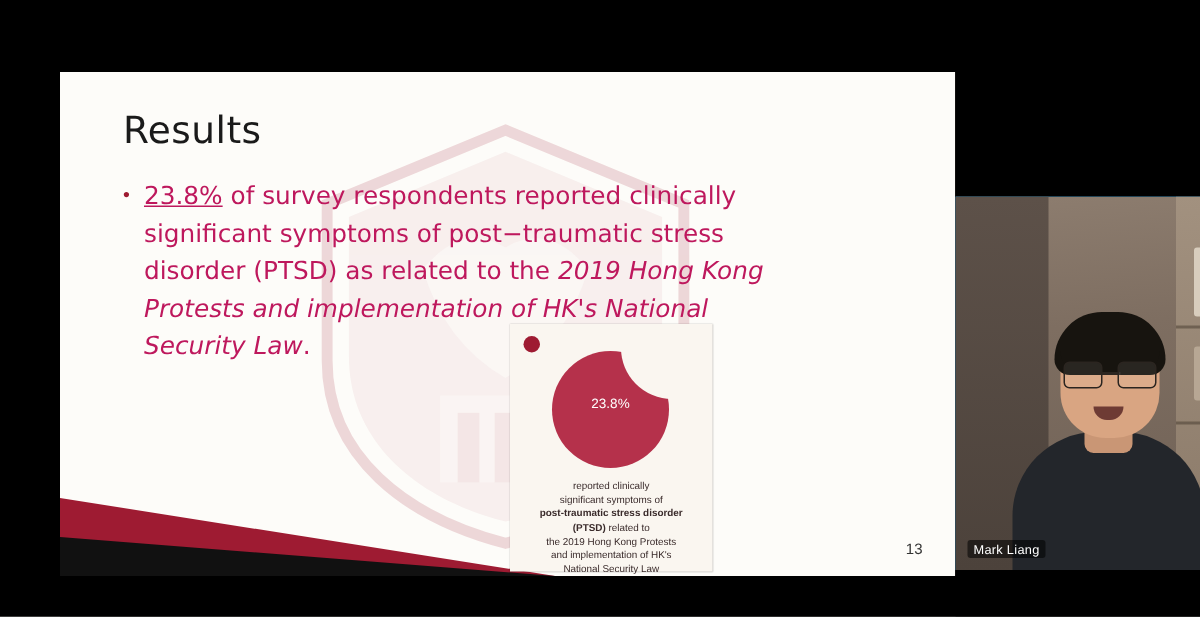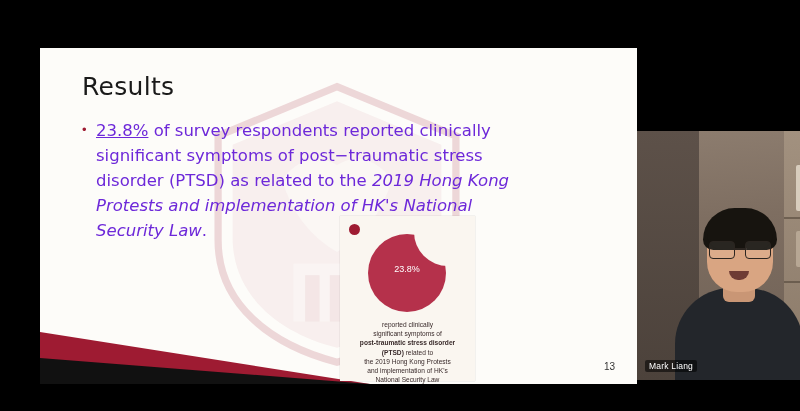--- a/index.html
+++ b/index.html
@@ -85,21 +85,21 @@
     color: #9e1b32;
     font-size: 13px;
     line-height: 24px;
     width: 14px;
     flex: 0 0 14px;
   }
   .bullet-text {
     font-family: "DejaVu Sans", sans-serif;
     font-size: 16.5px;
     line-height: 25px;
-    color: #6d28d9;
+    color: #be185d;
   }
   .bullet-text .pct {
     text-decoration: underline;
   }
   .bullet-text .ital {
     font-style: italic;
   }
 
   
   .infocard {

